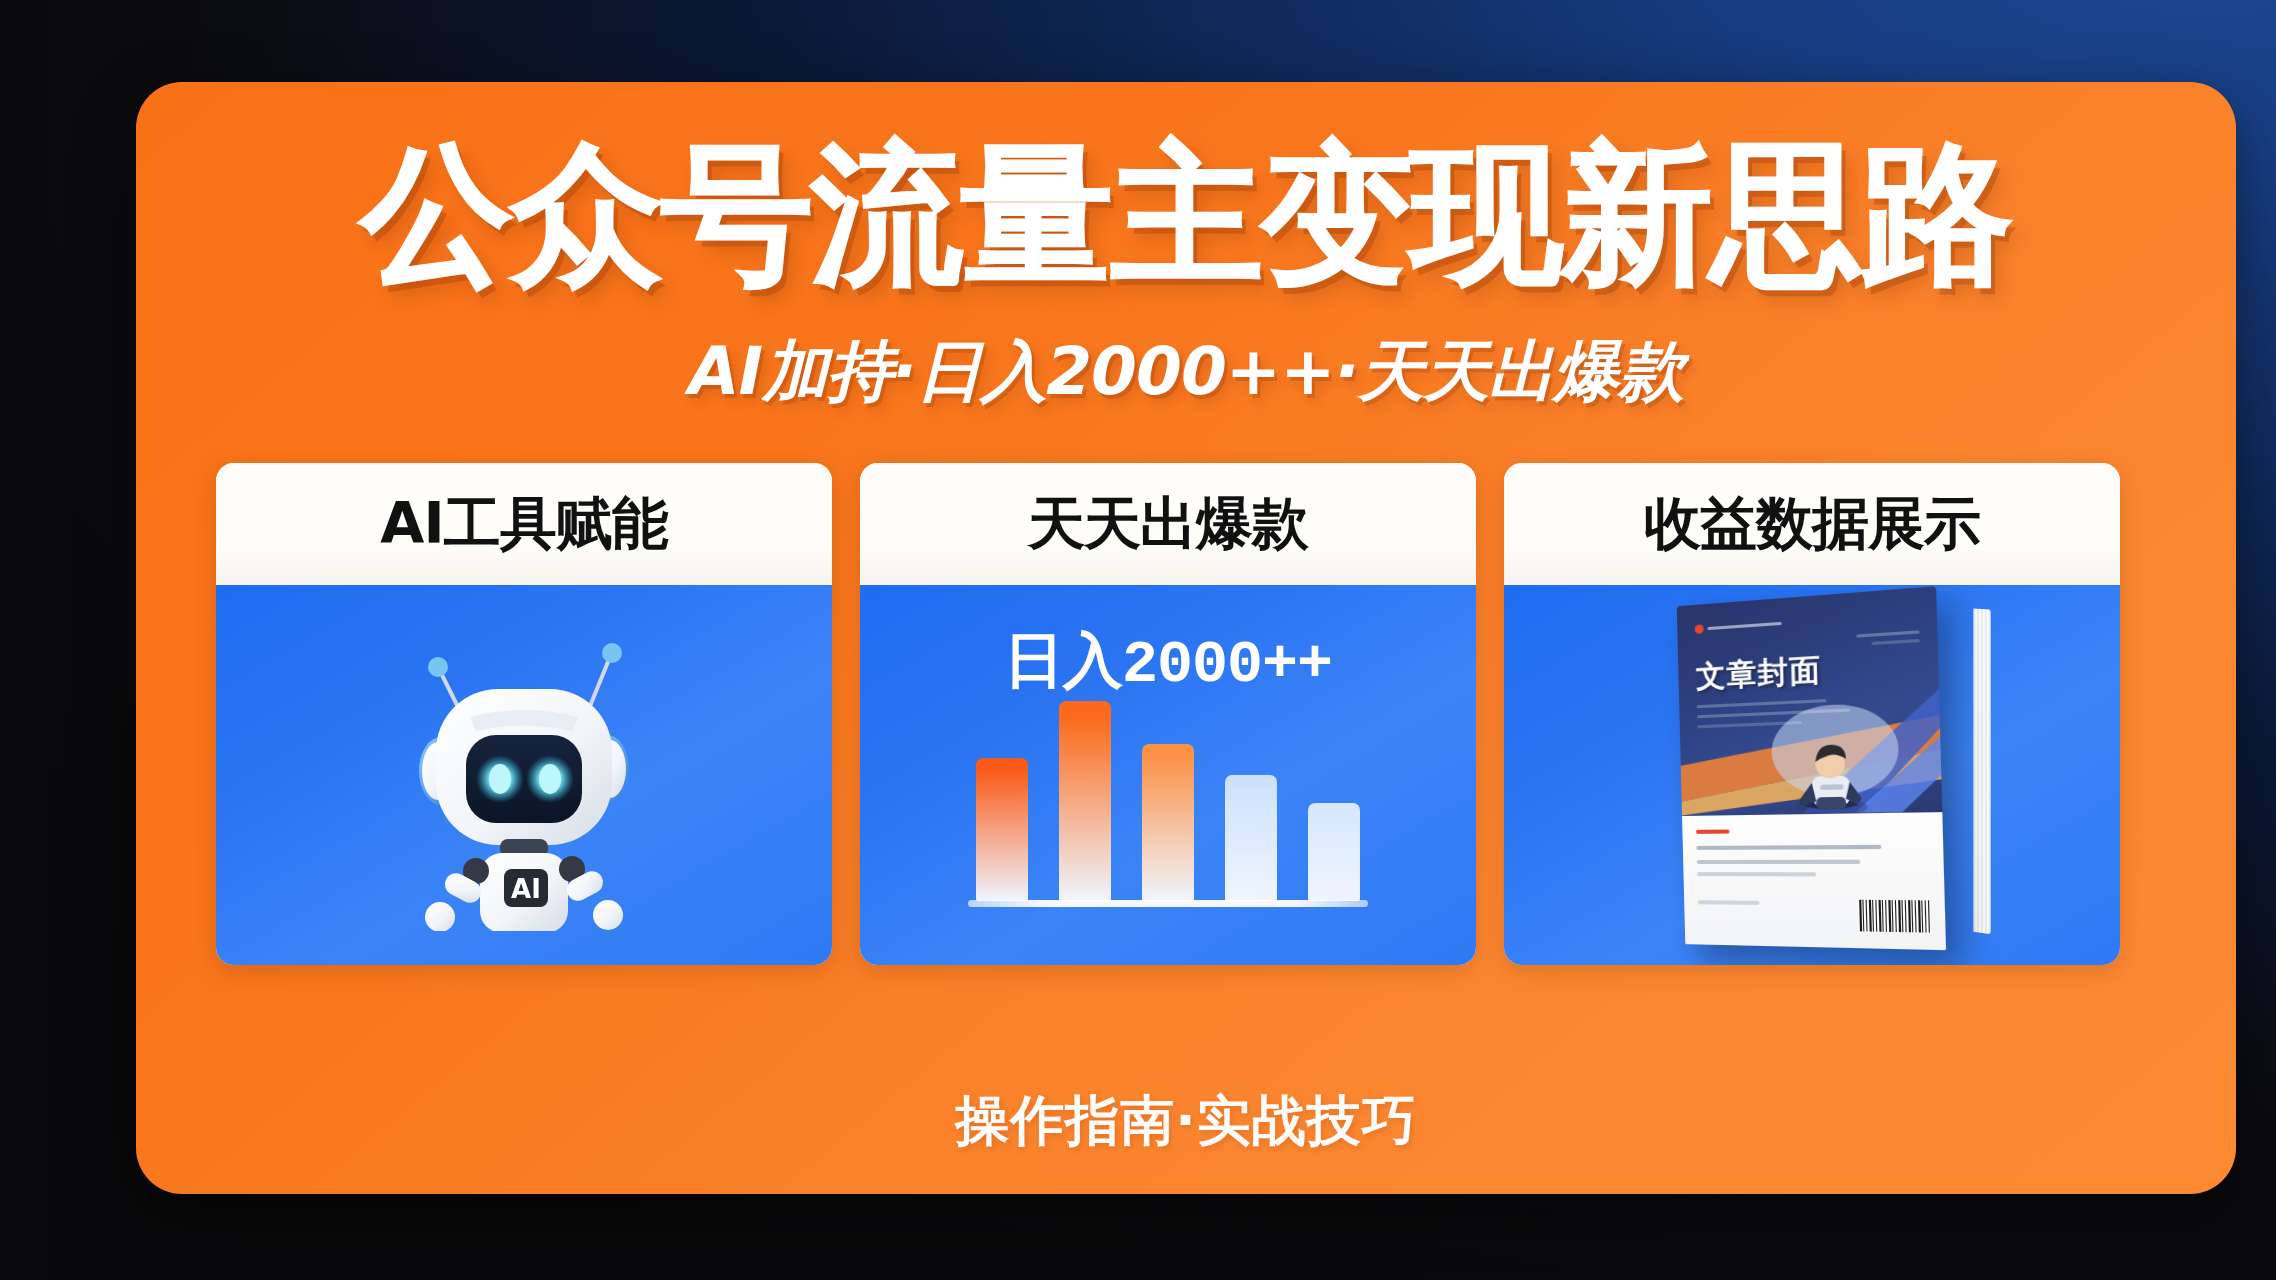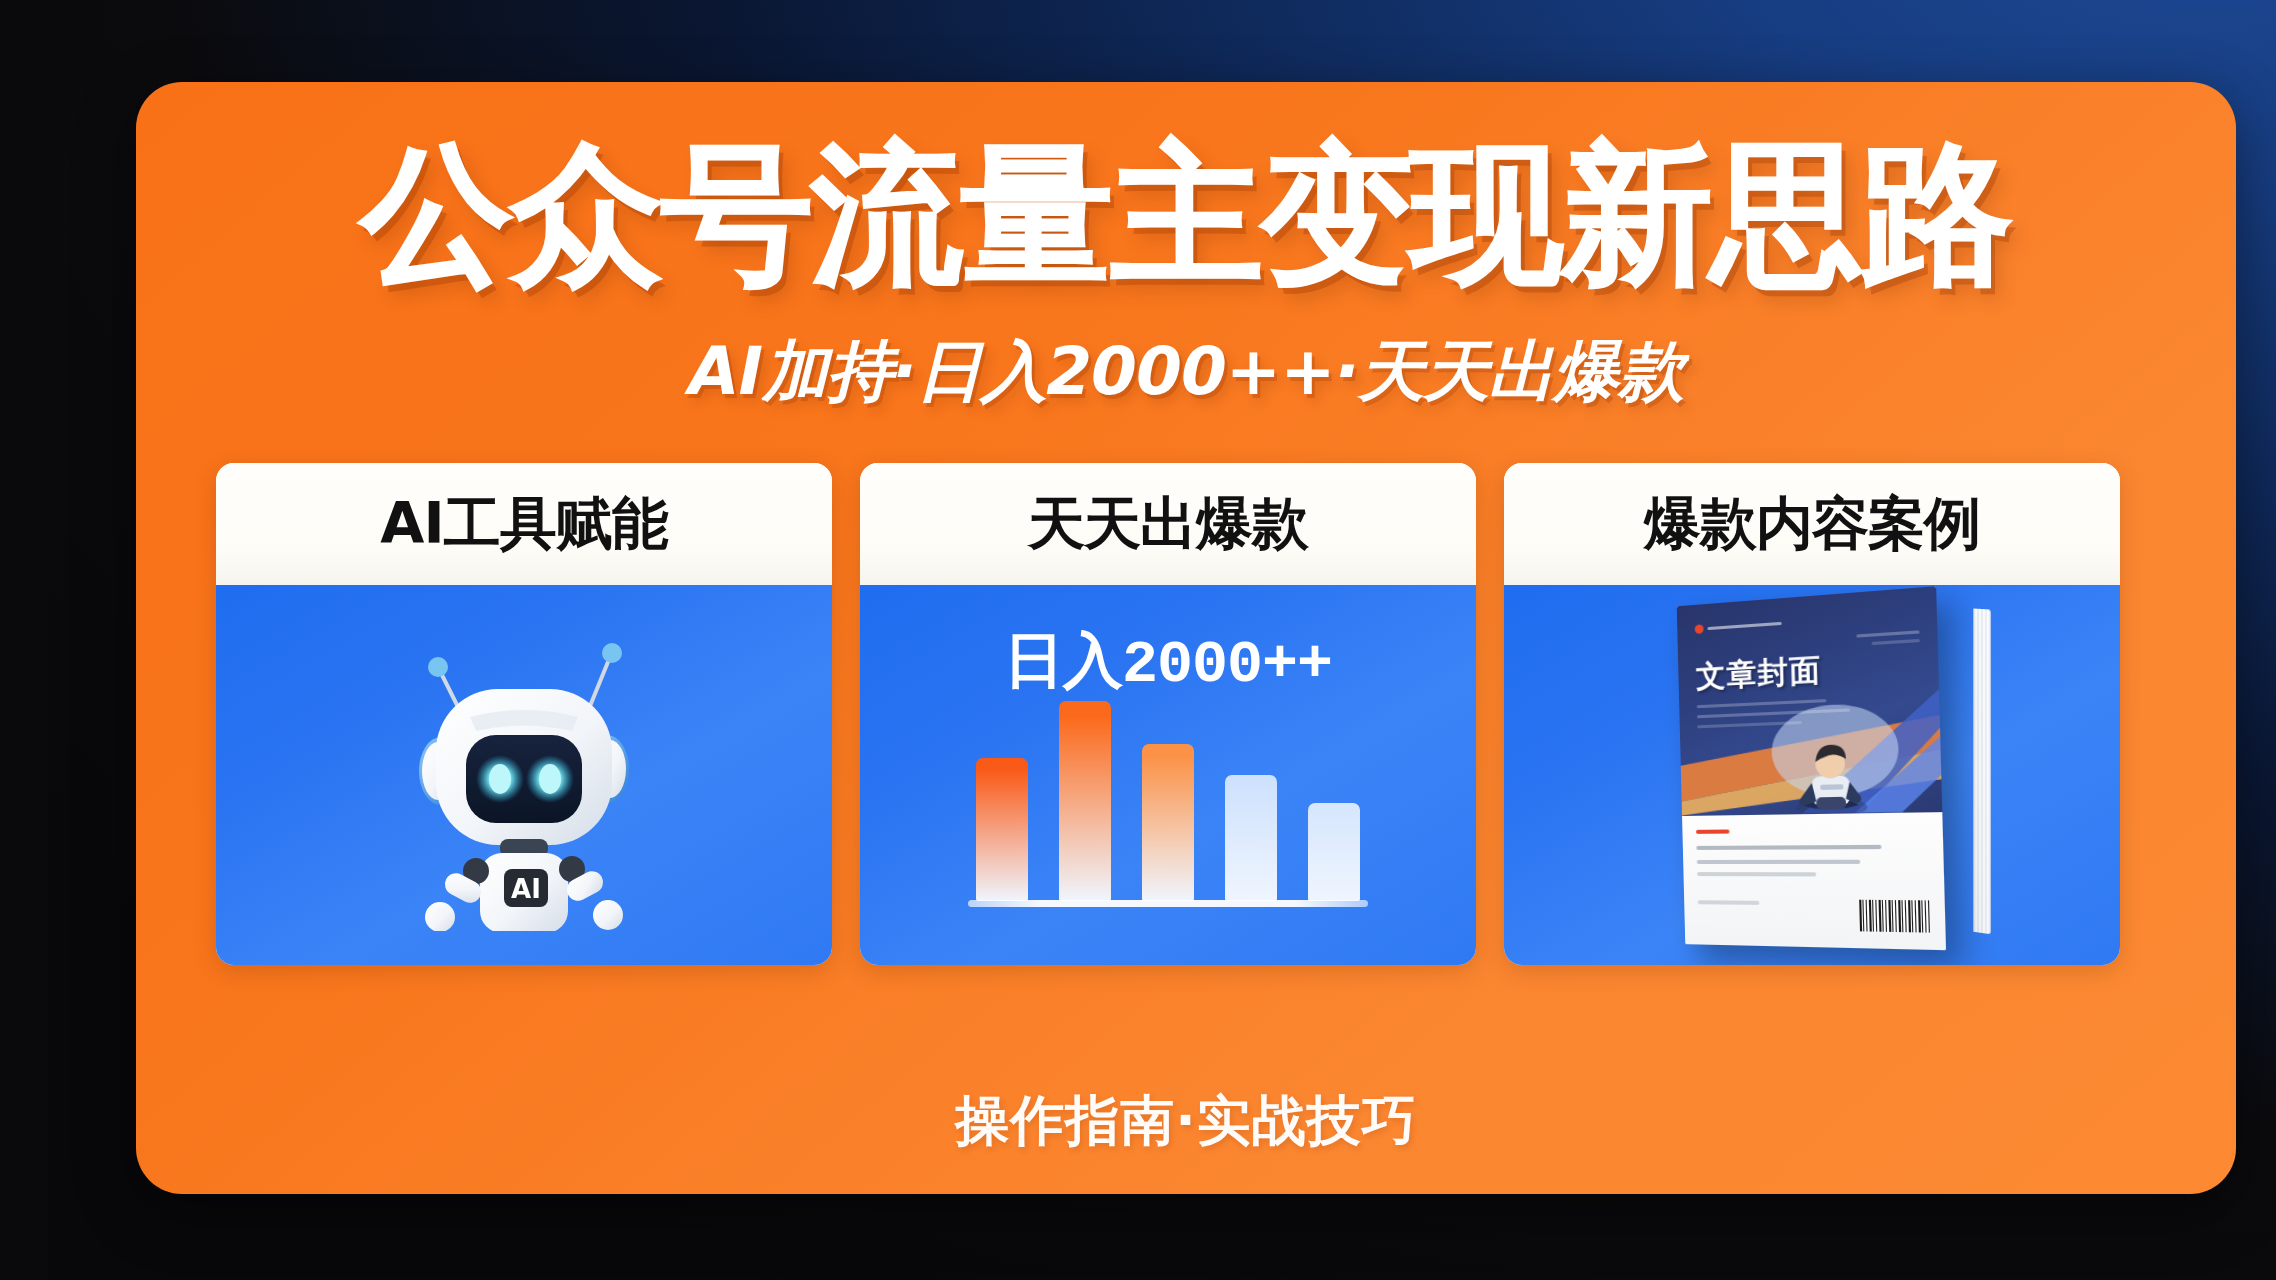--- a/index.html
+++ b/index.html
@@ -313,21 +313,21 @@
                 <div class="bar" style="height: 62%; background: linear-gradient(rgb(207, 226, 253) 0%, rgb(207, 226, 253) 8%, rgba(255, 255, 255, 0.92) 100%);"></div>
                 <div class="bar" style="height: 48%; background: linear-gradient(rgb(215, 231, 253) 0%, rgb(215, 231, 253) 8%, rgba(255, 255, 255, 0.92) 100%);"></div>
               </div>
             <div class="axis"></div>
           </div>
         </div>
       </div>
 
       <div class="card">
         <div class="card-head">
-          <span>爆款内容案例</span>
+          <span>收益数据展示</span>
         </div>
         <div class="card-body">
           <div class="book-stage">
             <div class="book-pages"></div>
             <div class="book">
               <div class="bk-top">
                 <svg width="100%" height="100%" viewBox="0 0 250 210" preserveAspectRatio="none" style="position:absolute;left:0;top:0;">
                   <polygon points="0,160 250,120 250,152 0,196" fill="#e8803c" opacity=".92"></polygon>
                   <polygon points="0,196 250,152 250,180 0,210" fill="#edb05e" opacity=".9"></polygon>
                   <polygon points="120,210 250,96 250,132 176,210" fill="#3f62c8" opacity=".85"></polygon>

